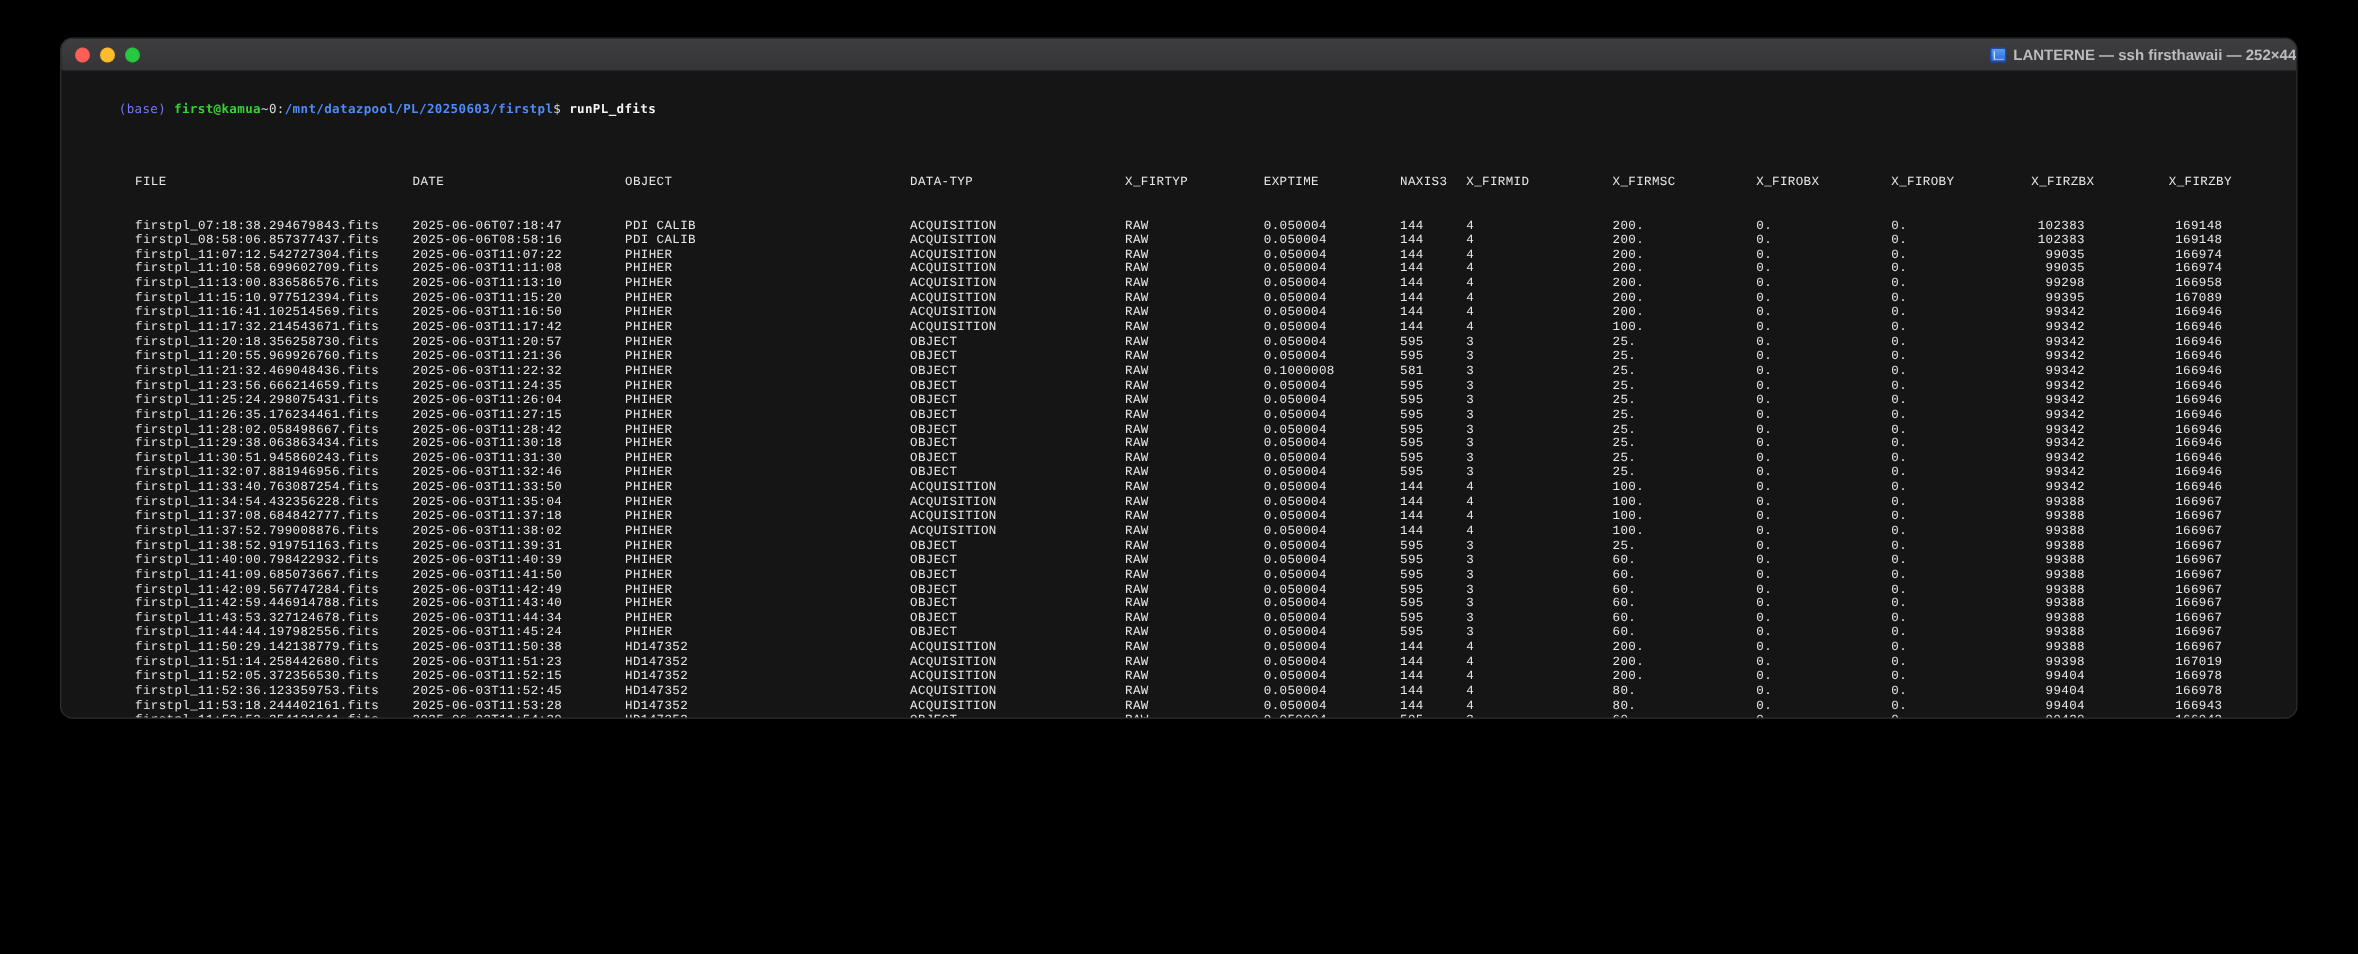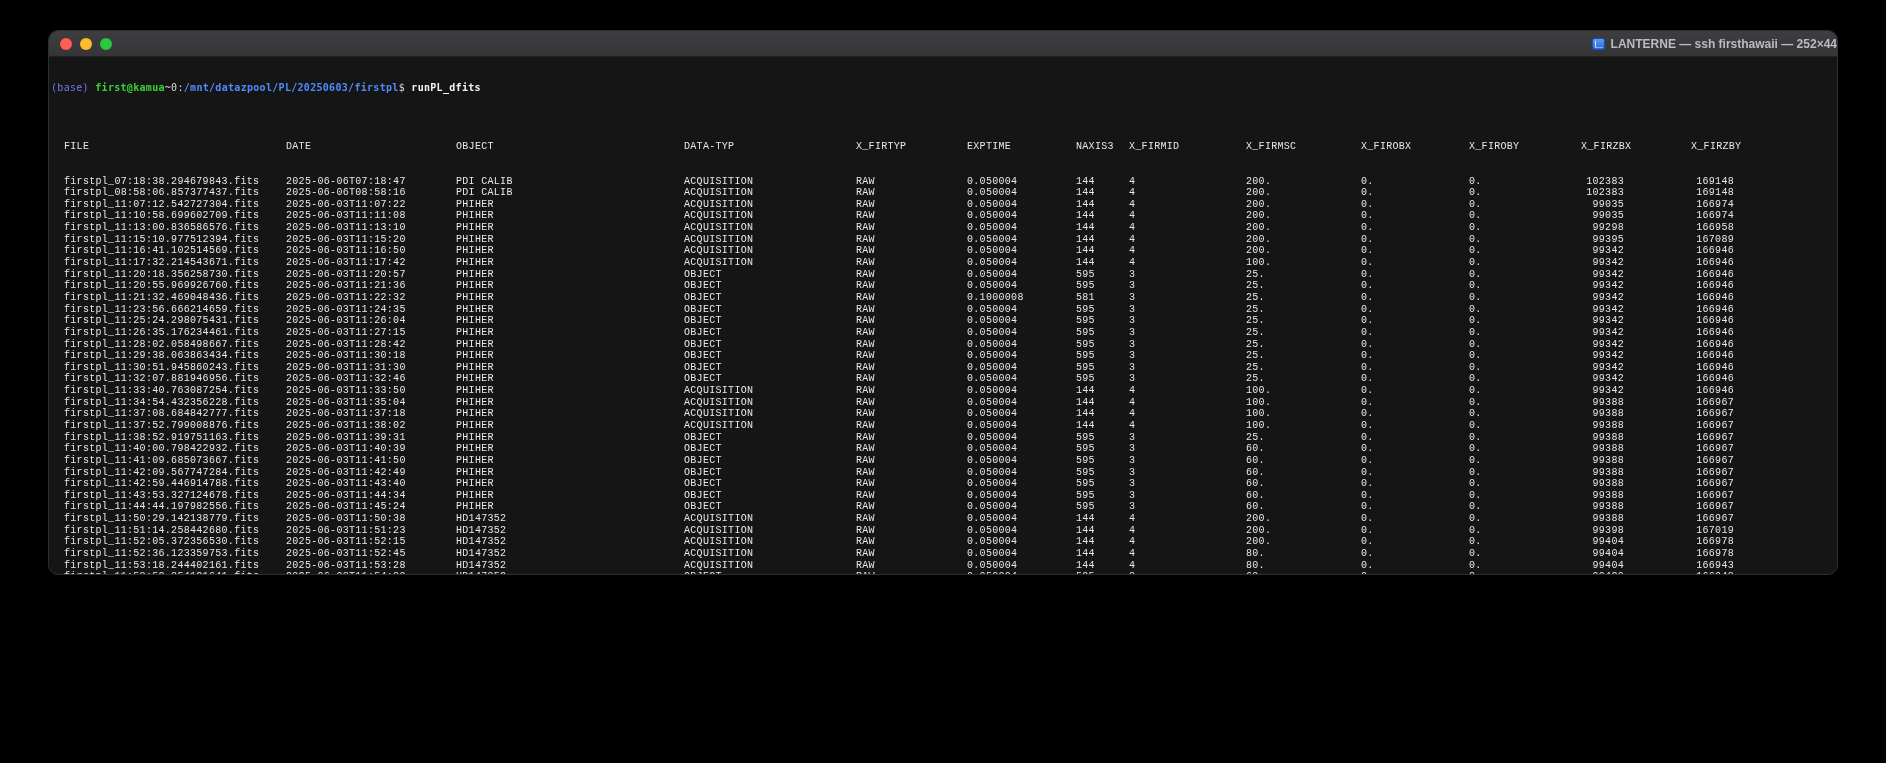--- a/index.html
+++ b/index.html
@@ -31,21 +31,21 @@
   }
   .app-icon::after {
     content: ""; position: absolute; left: 2px; top: 2px; width: 7px; height: 6px;
     border-left: 1px solid rgba(255,255,255,0.75); border-bottom: 1px solid rgba(255,255,255,0.45);
   }
 
   .term {
     position: relative; height: 519px; padding: 2px 6px 0 2px;
     font-family: "DejaVu Sans Mono", "Liberation Mono", monospace;
     font-size: 10px; letter-spacing: 0.3px; line-height: 11.65px; color: #e8e8ea;
-    white-space: pre; cursor: text;
+    white-space: pre; cursor: text; margin-left: 44px;
   }
   .line { height: 11.65px; }
   .tablewrap { margin-left: 13px; }
   .grid {
     display: grid; height: 11.65px; align-items: baseline;
     grid-template-columns: 222px 170px 228px 172px 111px 109px 53px 117px 115px 108px 112px 110px 120px;
     font-family: Liberation Mono, monospace;
   }
   .cell { overflow: visible; white-space: pre; }
   .rnum { display: inline-block; min-width: 43px; text-align: right; }

